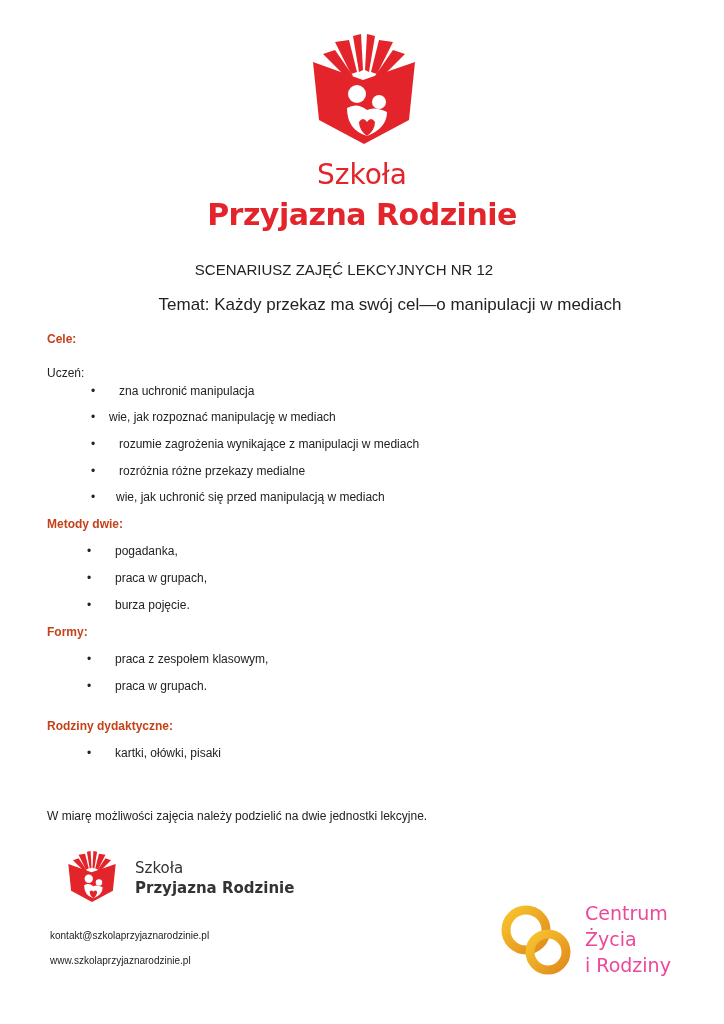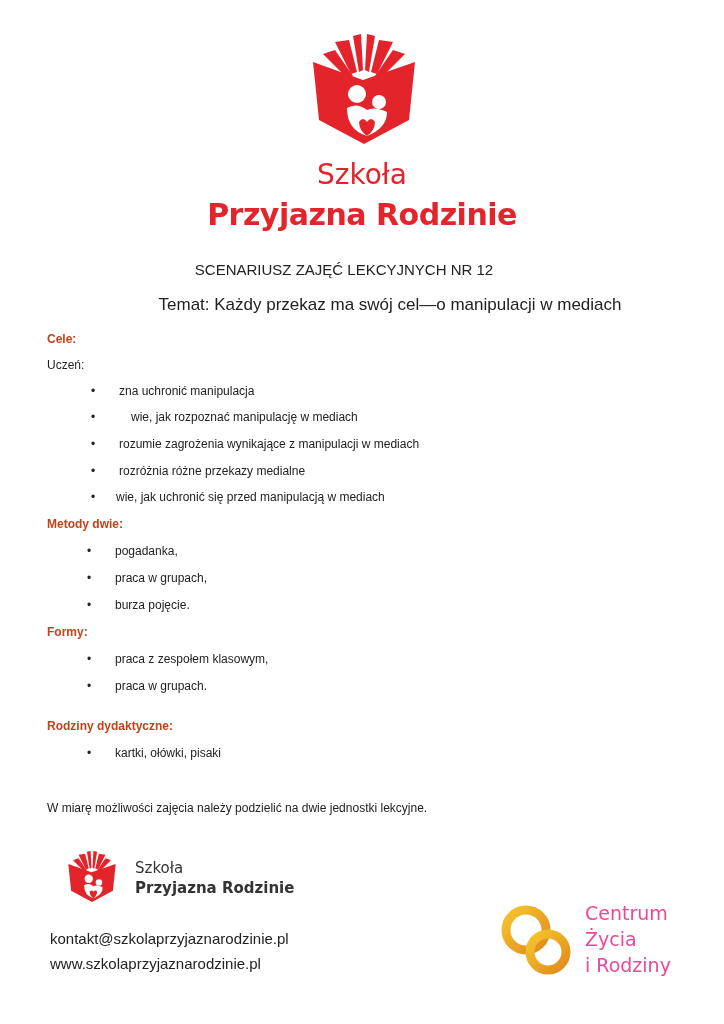--- a/index.html
+++ b/index.html
@@ -7,28 +7,28 @@
          font-family: "Liberation Sans", sans-serif; color: #222; }
   .abs { position: absolute; }
   .logo-top { left: 305px; top: 32px; width: 118px; height: 112px; }
   .brand1 { left: 0; width: 724px; top: 158px; text-align: center; color: #e3242b;
             font-family: "DejaVu Sans", sans-serif; font-size: 28px; }
   .brand2 { left: 0; width: 724px; top: 197px; text-align: center; color: #e3242b;
             font-family: "DejaVu Sans", sans-serif; font-size: 30px; font-weight: bold; letter-spacing: -0.5px; }
   .title { left: 0; width: 688px; top: 261px; text-align: center; font-size: 15px; color: #222; }
   .subject { left: 0; width: 724px; top: 295px; text-align: center; font-size: 17px; color: #222; margin-left: 28px; }
   .heading { left: 47px; font-size: 12px; font-weight: bold; color: #c4421a; }
-  .text { left: 47px; font-size: 12px; color: #222; }
+  .text { left: 47px; font-size: 12px; color: #222; margin-top: 8px; }
   .bullet { font-size: 12px; color: #222; position: absolute; }
   .bullet .dot { position: absolute; left: 0; top: 0; font-size: 12px; }
   .bullet .lbl { position: absolute; white-space: nowrap; }
   .footer-logo { left: 62px; top: 850px; width: 60px; height: 52px; }
   .fb1 { left: 135px; top: 859px; font-family: "DejaVu Sans", sans-serif; font-size: 15px; color: #333; }
   .fb2 { left: 135px; top: 879px; font-family: "DejaVu Sans", sans-serif; font-size: 15px; font-weight: bold; color: #333; }
-  .contact { left: 50px; font-size: 15px; color: #222; }
+  .contact { left: 50px; font-size: 10px; color: #222; }
   .czr-logo { left: 498px; top: 900px; width: 80px; height: 80px; }
   .czr-text { left: 585px; font-family: "DejaVu Sans", sans-serif; font-size: 19px; color: #ec4899; }
 </style>
 </head>
 <body>
 
 <svg class="abs logo-top" viewBox="0 0 118 112">
 
   <polygon points="30,10 44,8 52,40 46,42" fill="#e3242b"></polygon>
   <polygon points="18,22 30,18 48,44 42,46" fill="#e3242b"></polygon>
@@ -53,21 +53,21 @@
 
 <div class="abs heading" style="top:332px">Cele:</div>
 <div class="abs text" style="top:358px">Uczeń:</div>
 
 <div class="bullet" style="left:91px; top:384px">
   <span class="dot">•</span>
   <span class="lbl" style="left:28px">zna uchronić manipulacja</span>
 </div>
 <div class="bullet" style="left:91px; top:410px">
   <span class="dot">•</span>
-  <span class="lbl" style="left:40px">wie, jak rozpoznać manipulację w mediach</span>
+  <span class="lbl" style="left:18px">wie, jak rozpoznać manipulację w mediach</span>
 </div>
 <div class="bullet" style="left:91px; top:437px">
   <span class="dot">•</span>
   <span class="lbl" style="left:28px">rozumie zagrożenia wynikające z manipulacji w mediach</span>
 </div>
 <div class="bullet" style="left:91px; top:464px">
   <span class="dot">•</span>
   <span class="lbl" style="left:28px">rozróżnia różne przekazy medialne</span>
 </div>
 <div class="bullet" style="left:91px; top:490px">

